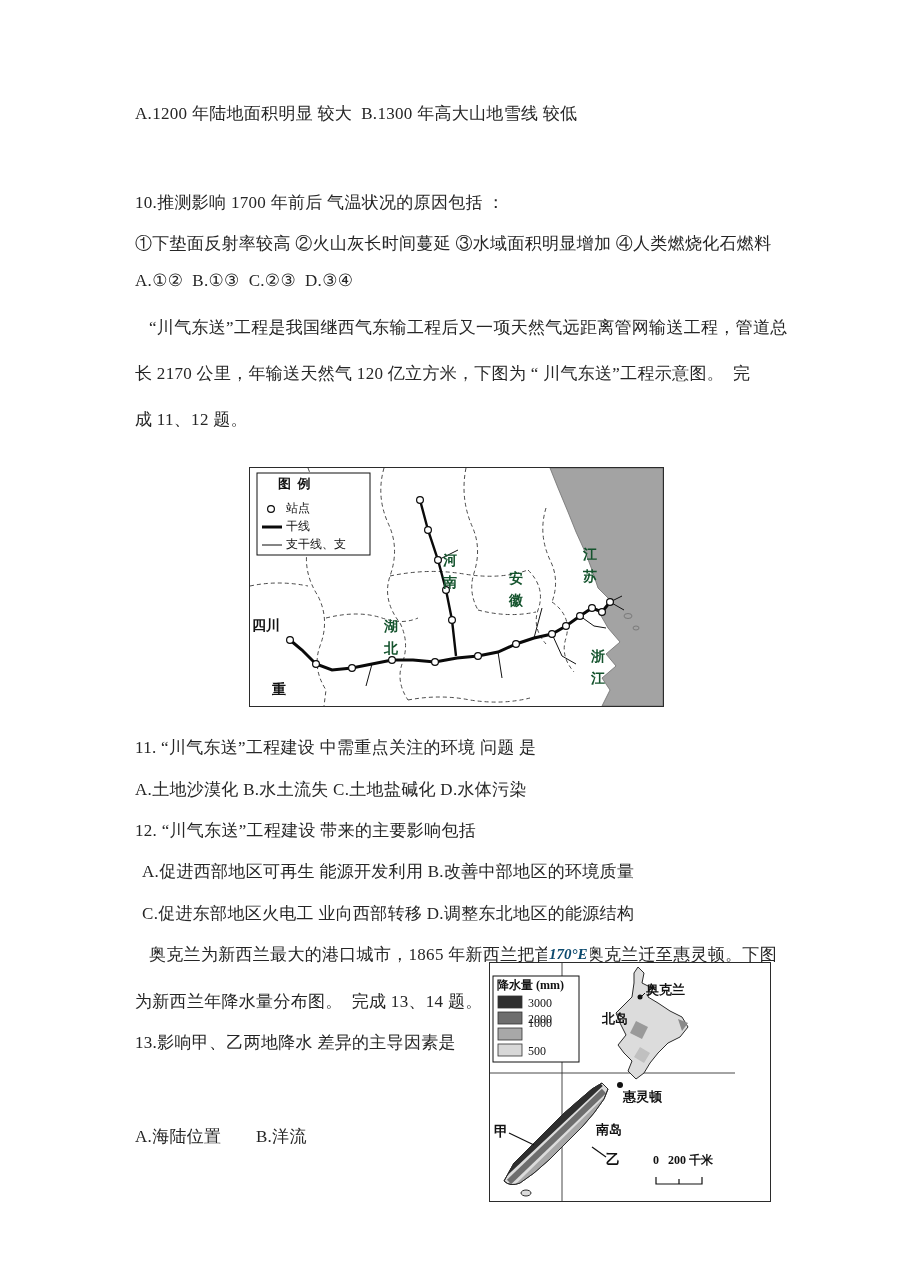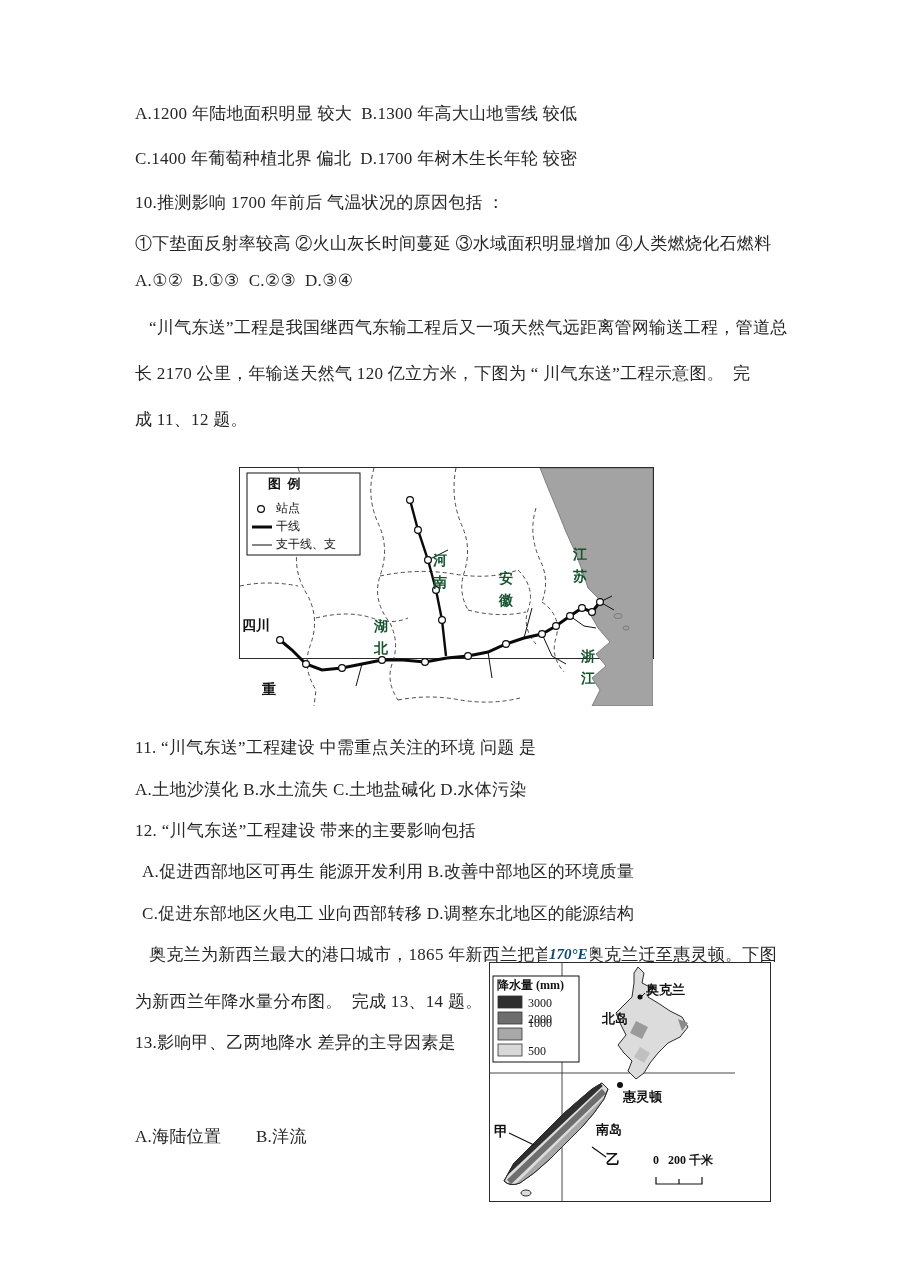--- a/index.html
+++ b/index.html
@@ -60,30 +60,29 @@
     white-space:pre;
     font-style:italic;
   }
 </style>
 </head>
 <body>
 
 <div class="page">
 
   <div class="tline" style="left:135px; top:103px;">A.1200 年陆地面积明显 较大  B.1300 年高大山地雪线 较低</div>
-  <div class="tline" style="left:135px; top:148px;">C.1400 年葡萄种植北界 偏北  D.1700 年树木生长年轮 较密</div>
   <div class="tline" style="left:135px; top:192px;">10.推测影响 1700 年前后 气温状况的原因包括 ：</div>
   <div class="tline" style="left:135px; top:233px;">①下垫面反射率较高 ②火山灰长时间蔓延 ③水域面积明显增加 ④人类燃烧化石燃料</div>
   <div class="tline" style="left:135px; top:270px;">A.①②  B.①③  C.②③  D.③④</div>
 
   <div class="tline" style="left:149px; top:317px;">“川气东送”工程是我国继西气东输工程后又一项天然气远距离管网输送工程，管道总</div>
   <div class="tline" style="left:135px; top:363px;">长 2170 公里，年输送天然气 120 亿立方米，下图为 “ 川气东送”工程示意图。  完</div>
   <div class="tline" style="left:135px; top:409px;">成 11、12 题。</div>
 
-  <div class="mapbox" style="left:239px; top:467px; width:415px; height:192px;padding-left:16px;">
+  <div class="mapbox" style="left:249px; top:467px; width:415px; height:240px;padding-left:16px;">
     <svg width="413" height="238" viewBox="0 0 413 238">
 
       <path fill="#a3a3a3" stroke="#6f6f6f" stroke-width="0.8" d="M 300,0 L 413,0 L 413,238 L 352,238 L 360,222 L 352,210 L 366,198 L 356,186 L 370,174 L 358,160 L 350,146 L 362,134 L 348,120 L 342,102 L 336,86 L 326,64 L 318,44 L 308,20 Z"></path>
       <ellipse cx="378" cy="148" rx="4" ry="2.5" fill="#a3a3a3" stroke="#6f6f6f" stroke-width="0.8"></ellipse>
       <ellipse cx="386" cy="160" rx="3" ry="2" fill="#a3a3a3" stroke="#6f6f6f" stroke-width="0.8"></ellipse>
 
       <g fill="none" stroke="#4a4a4a" stroke-width="1" stroke-dasharray="4 3">
         <path d="M 58,0 Q 72,35 60,70 Q 50,100 68,128 Q 80,152 70,178 Q 62,200 76,222 L 74,238"></path>
         <path d="M 0,118 Q 28,112 58,118"></path>
         <path d="M 76,150 Q 108,142 132,150 Q 152,157 168,150"></path>

